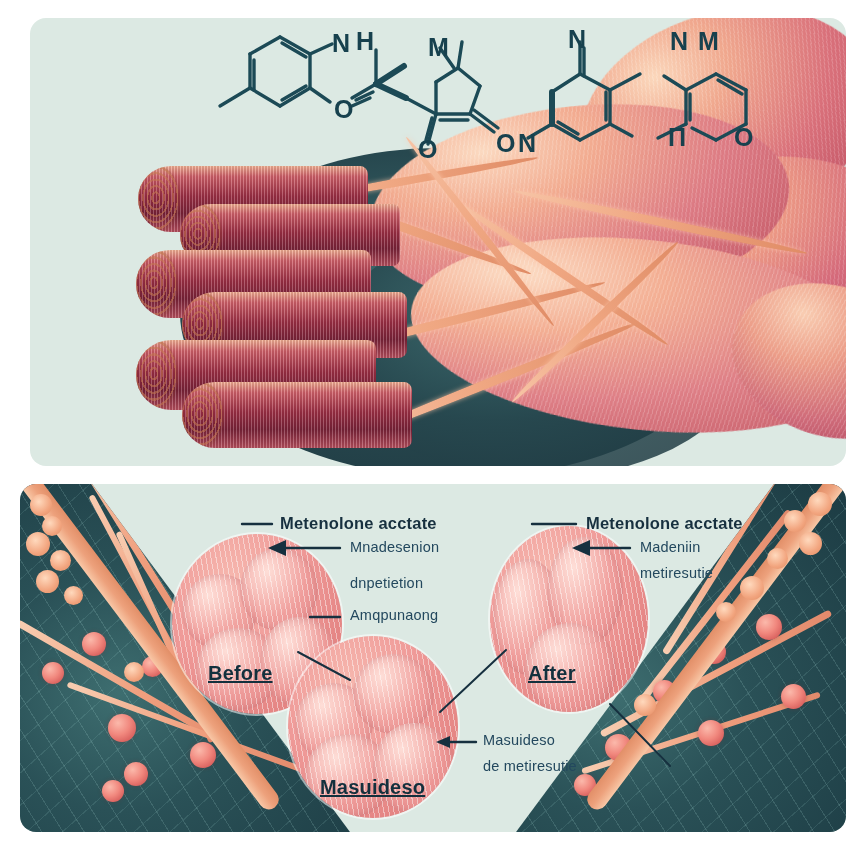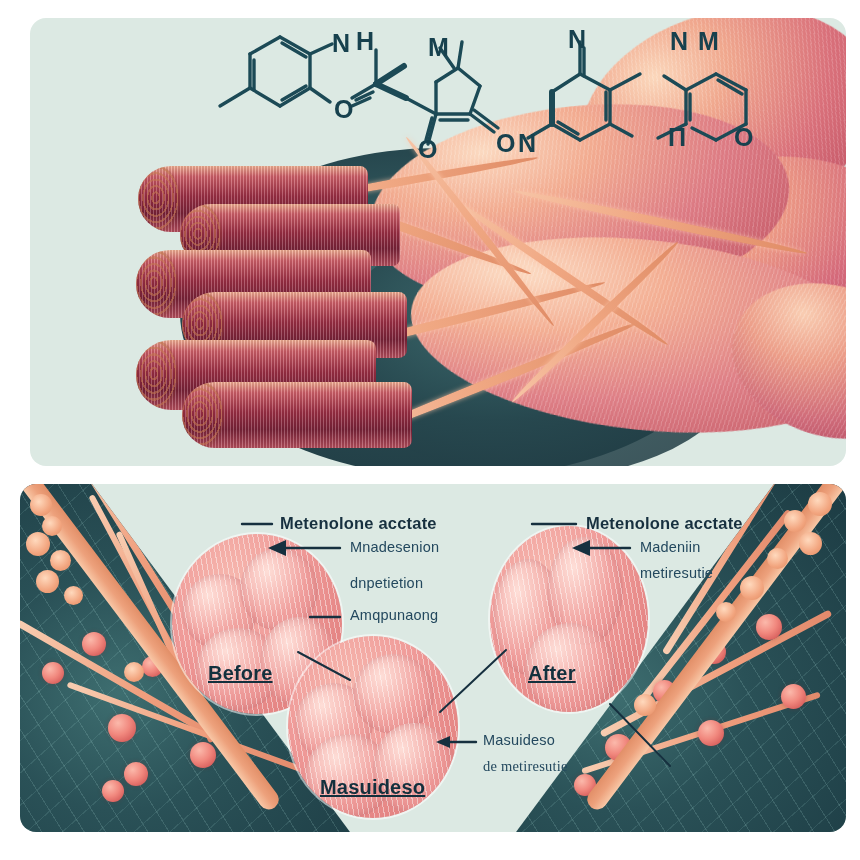--- a/index.html
+++ b/index.html
@@ -357,20 +357,20 @@
     <span class="lbl lbl-sub" style="left:330px;top:55px;">Mnadesenion</span>
     <span class="lbl lbl-sub" style="left:330px;top:91px;">dnpetietion</span>
 
     <span class="lbl lbl-title" style="left:566px;top:30px;">Metenolone acctate</span>
     <span class="lbl lbl-sub" style="left:620px;top:55px;">Madeniin</span>
     <span class="lbl lbl-sub" style="left:620px;top:81px;">metiresutie</span>
 
     <span class="lbl lbl-sub" style="left:330px;top:123px;">Amqpunaong</span>
 
     <span class="lbl lbl-sub" style="left:463px;top:248px;">Masuideso</span>
-    <span class="lbl lbl-sub" style="left:463px;top:274px;font-family:Liberation Serif, serif;">de metiresutie</span>
+    <span class="lbl lbl-sub" style="left:463px;top:274px;">de metiresutie</span>
 
     <span class="lbl lbl-stage" style="left:188px;top:178px;">Before</span>
     <span class="lbl lbl-stage" style="left:508px;top:178px;">After</span>
     <span class="lbl lbl-stage" style="left:300px;top:292px;">Masuideso</span>
   </div>
 
 </div>
 
 </body></html>

